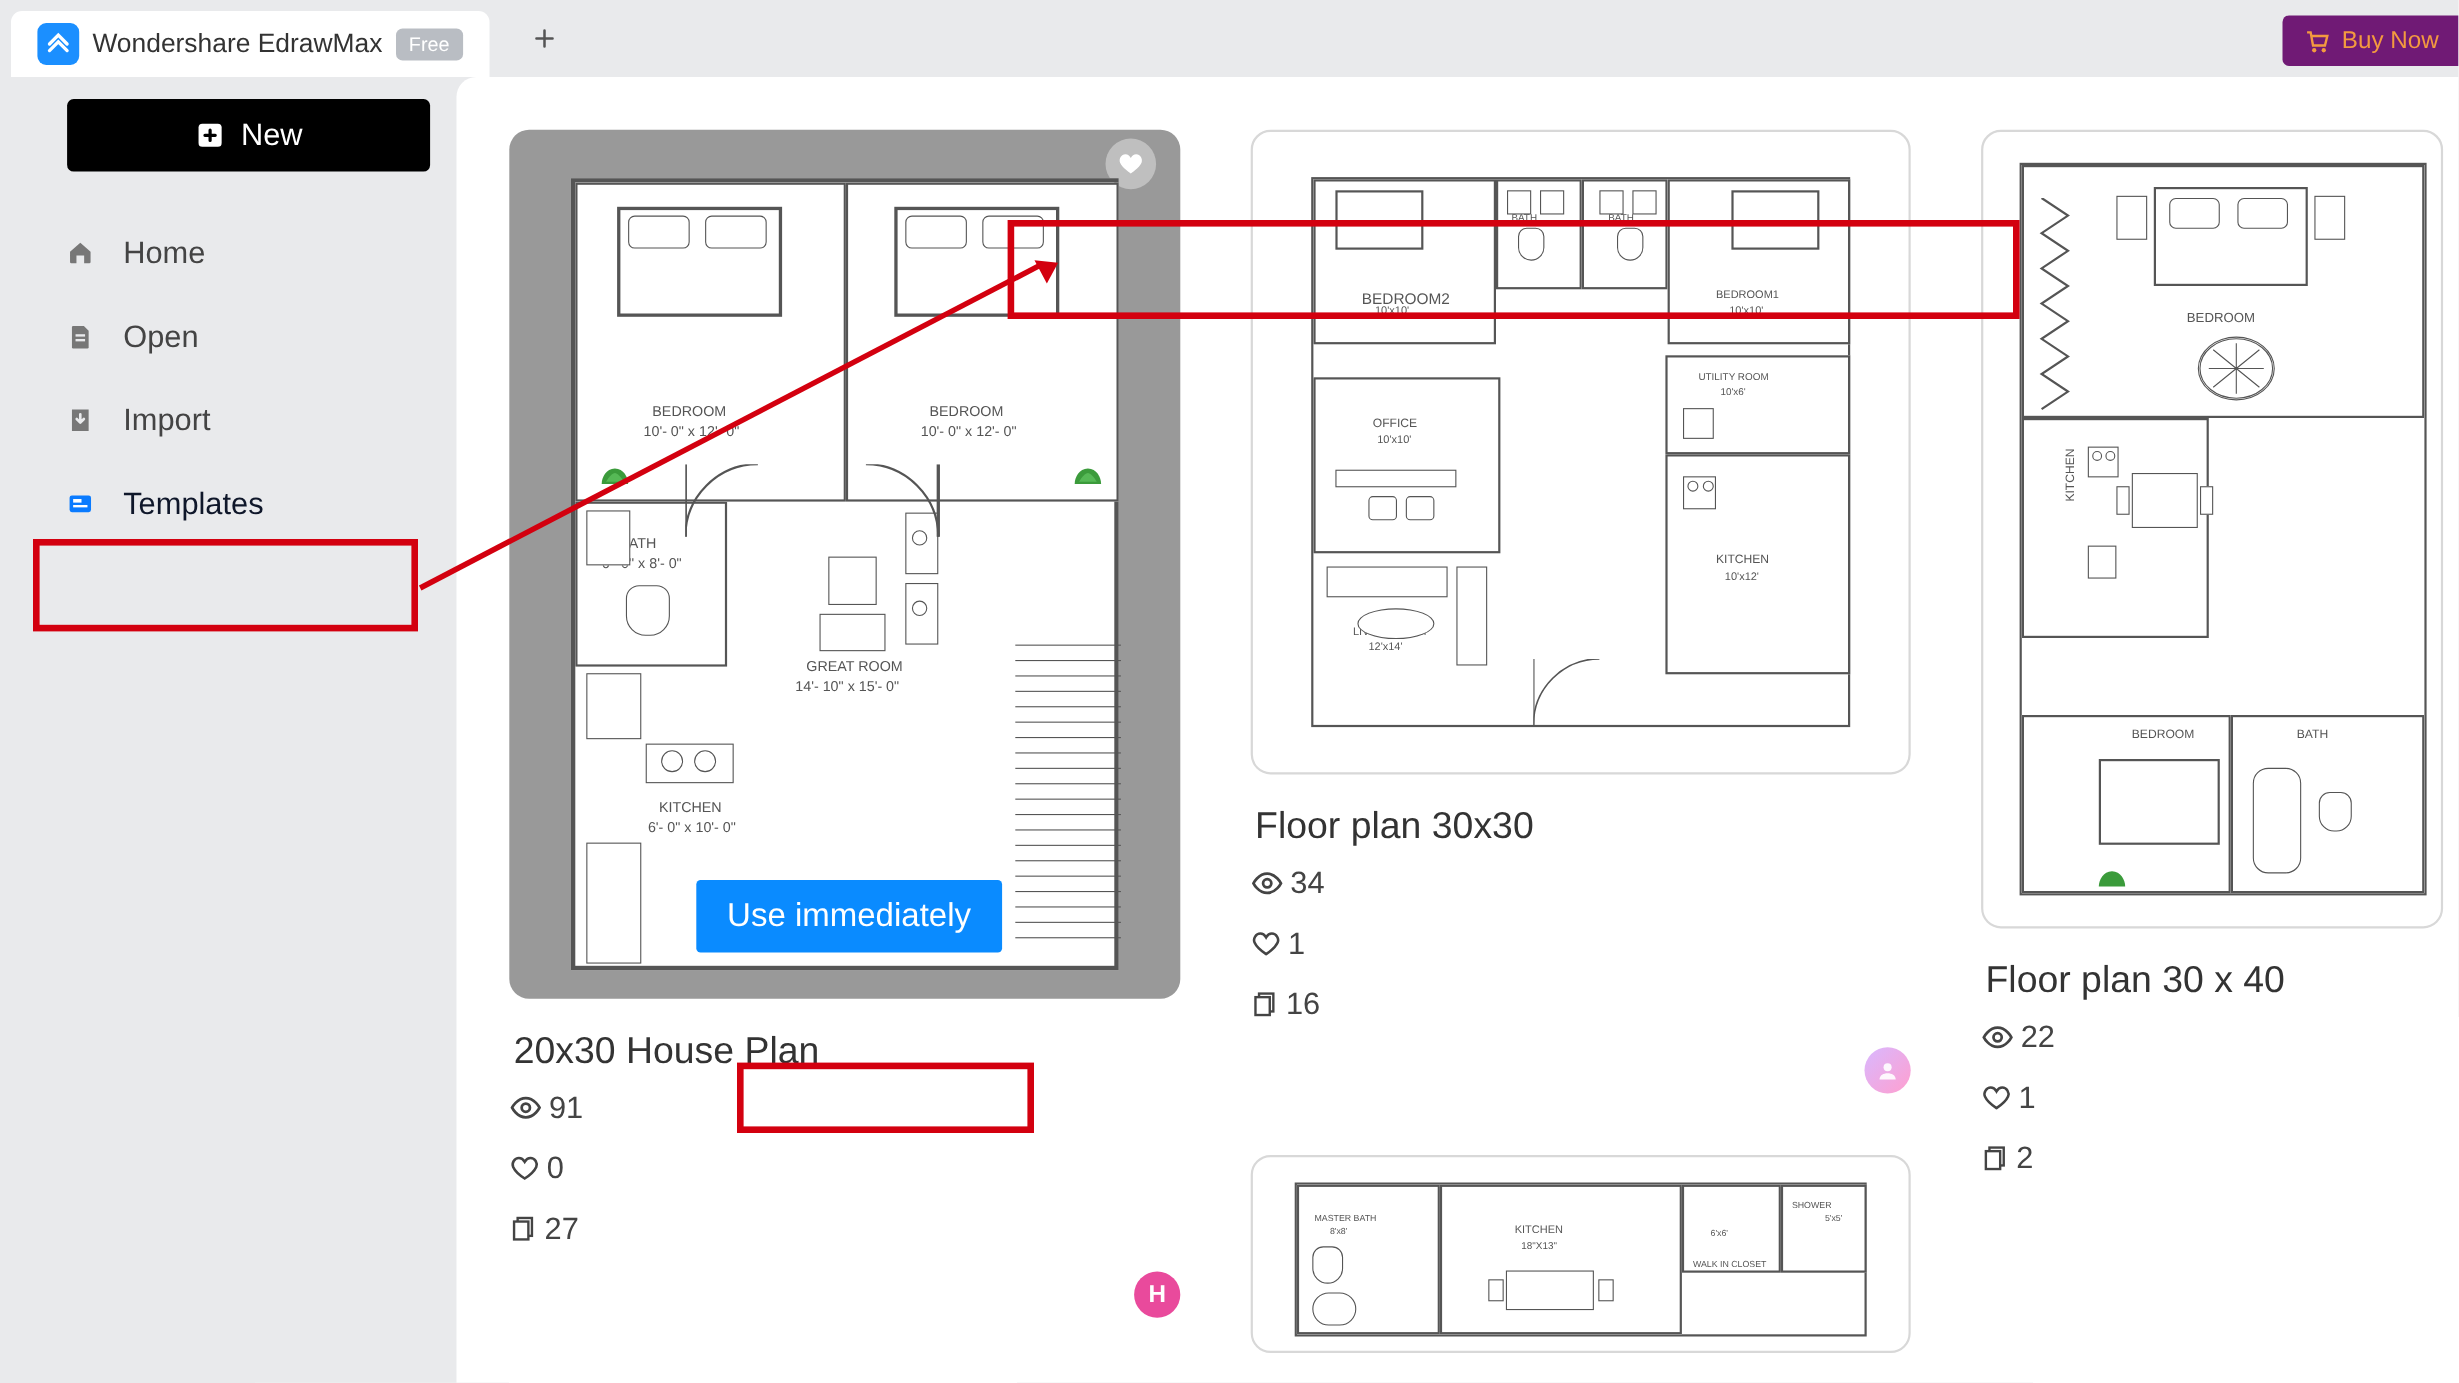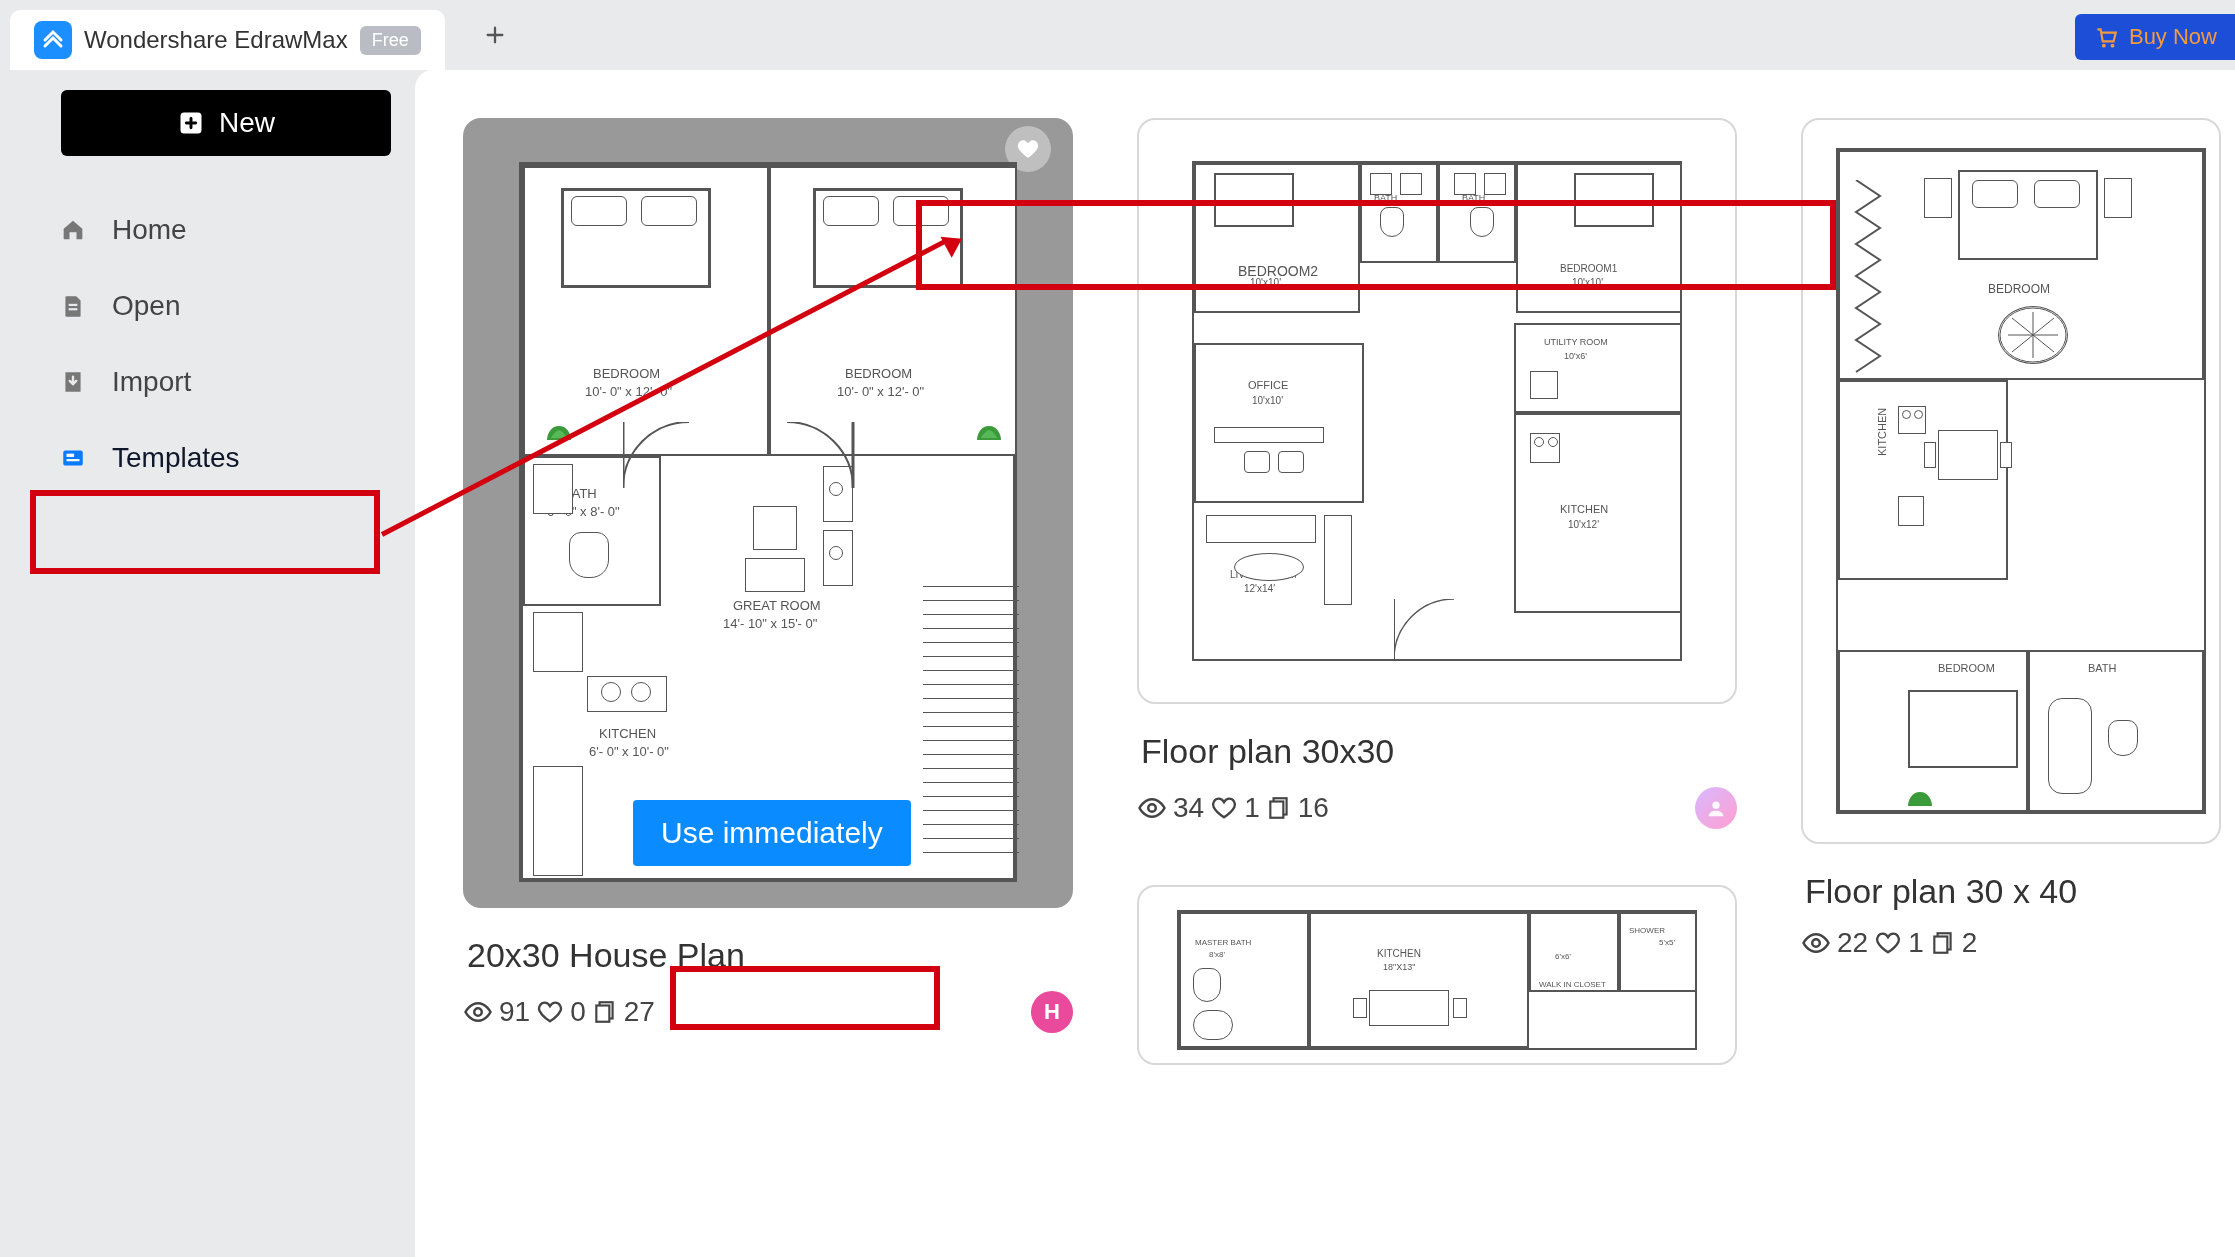--- a/index.html
+++ b/index.html
@@ -5,21 +5,21 @@
 * { margin: 0; padding: 0; box-sizing: border-box; font-family: -apple-system, BlinkMacSystemFont, "Segoe UI", Arial, sans-serif; }
 body { background: #e9eaec; overflow: hidden; width: 2235px; height: 1257px; }
 
 
 .titlebar { height: 70px; background: #e9eaec; display: flex; align-items: center; padding: 0 10px; position: relative; }
 .tab { background: #fff; border-radius: 10px 10px 0 0; padding: 10px 24px; display: flex; align-items: center; gap: 12px; height: 60px; margin-top: 10px; }
 .tab-icon { width: 38px; height: 38px; background: #1b8fff; border-radius: 8px; display: flex; align-items: center; justify-content: center; }
 .tab-title { font-size: 24px; color: #333; }
 .free-badge { background: #b9bdc3; color: #fff; font-size: 18px; padding: 4px 12px; border-radius: 6px; }
 .new-tab-btn { width: 44px; height: 44px; display: flex; align-items: center; justify-content: center; font-size: 28px; color: #555; margin-left: 28px; cursor: pointer; }
-.buy-now { position: absolute; right: 0; top: 14px; background: #1d4ed8; color: #f39a3f; padding: 10px 18px; display: flex; align-items: center; gap: 10px; font-size: 22px; border-radius: 6px 0 0 6px; cursor: pointer; }
+.buy-now { position: absolute; right: 0; top: 14px; background: #701a75; color: #f39a3f; padding: 10px 18px; display: flex; align-items: center; gap: 10px; font-size: 22px; border-radius: 6px 0 0 6px; cursor: pointer; }
 .notif-btn { position: absolute; right: 18px; top: 114px; width: 36px; height: 36px; display: flex; align-items: center; justify-content: center; cursor: pointer; color: #555; }
 
 
 .main { display: flex; height: calc(100% - 70px); }
 .sidebar { width: 415px; background: #e9eaec; padding: 20px 40px; }
 .new-btn { width: 330px; height: 66px; background: #000; color: #fff; display: flex; align-items: center; justify-content: center; gap: 14px; font-size: 28px; border-radius: 6px; cursor: pointer; margin-bottom: 36px; margin-left: 21px; }
 .nav-item { display: flex; align-items: center; gap: 24px; padding: 22px 18px; font-size: 28px; color: #444; cursor: pointer; border-radius: 6px; }
 .nav-item.active { color: #0f172a; }
 .nav-icon { width: 30px; height: 30px; display: flex; align-items: center; justify-content: center; color: #666; }
 .nav-item.active .nav-icon { color: #0a7bff; }
@@ -30,21 +30,21 @@
 .search-box input { border: none; outline: none; font-size: 28px; width: 100%; color: #333; }
 .all-btn { display: flex; align-items: center; gap: 10px; font-size: 34px; color: #222; cursor: pointer; }
 
 .cards { display: flex; gap: 64px; }
 .card { display: flex; flex-direction: column; }
 .card-thumb { border: 2px solid #d8d8d8; border-radius: 18px; background: #fff; display: flex; align-items: center; justify-content: center; position: relative; overflow: hidden; }
 .card-thumb.hovered { background: #999; border: none; }
 .fav-btn { position: absolute; top: 8px; right: 22px; width: 46px; height: 46px; border-radius: 50%; background: rgba(200,200,200,.8); display: flex; align-items: center; justify-content: center; cursor: pointer; }
 .use-btn { position: absolute; bottom: 42px; left: 170px; background: #0a8bff; color: #fff; font-size: 30px; padding: 16px 28px; border-radius: 4px; cursor: pointer; }
 .card-title { font-size: 34px; color: #333; margin: 28px 0 16px 4px; }
-.card-stats { display: flex; gap: 6px; font-size: 28px; color: #444; }
+.card-stats { display: flex; gap: 23px; font-size: 28px; color: #444; flex-direction: column; }
 .stat { display: flex; align-items: center; gap: 6px; }
 .avatar { margin-left: auto; width: 42px; height: 42px; border-radius: 50%; }
 .avatar.pink { background: #e94a9c; color:#fff; display:flex; align-items:center; justify-content:center; font-size:22px; font-weight:600; }
 .avatar.grad { background: linear-gradient(135deg,#d9b8ff,#ff9fcf); display:flex; align-items:center; justify-content:center; }
 
 
 .fp { background:#fff; border:4px solid #555; position:relative; }
 .fp-room { position:absolute; border:2px solid #555; background:#fff; }
 .fp-lbl { position:absolute; font-size:13px; color:#555; text-align:center; line-height:1.2; white-space:nowrap; }
 .fp-furn { position:absolute; border:1.5px solid #555; background:#fff; }

